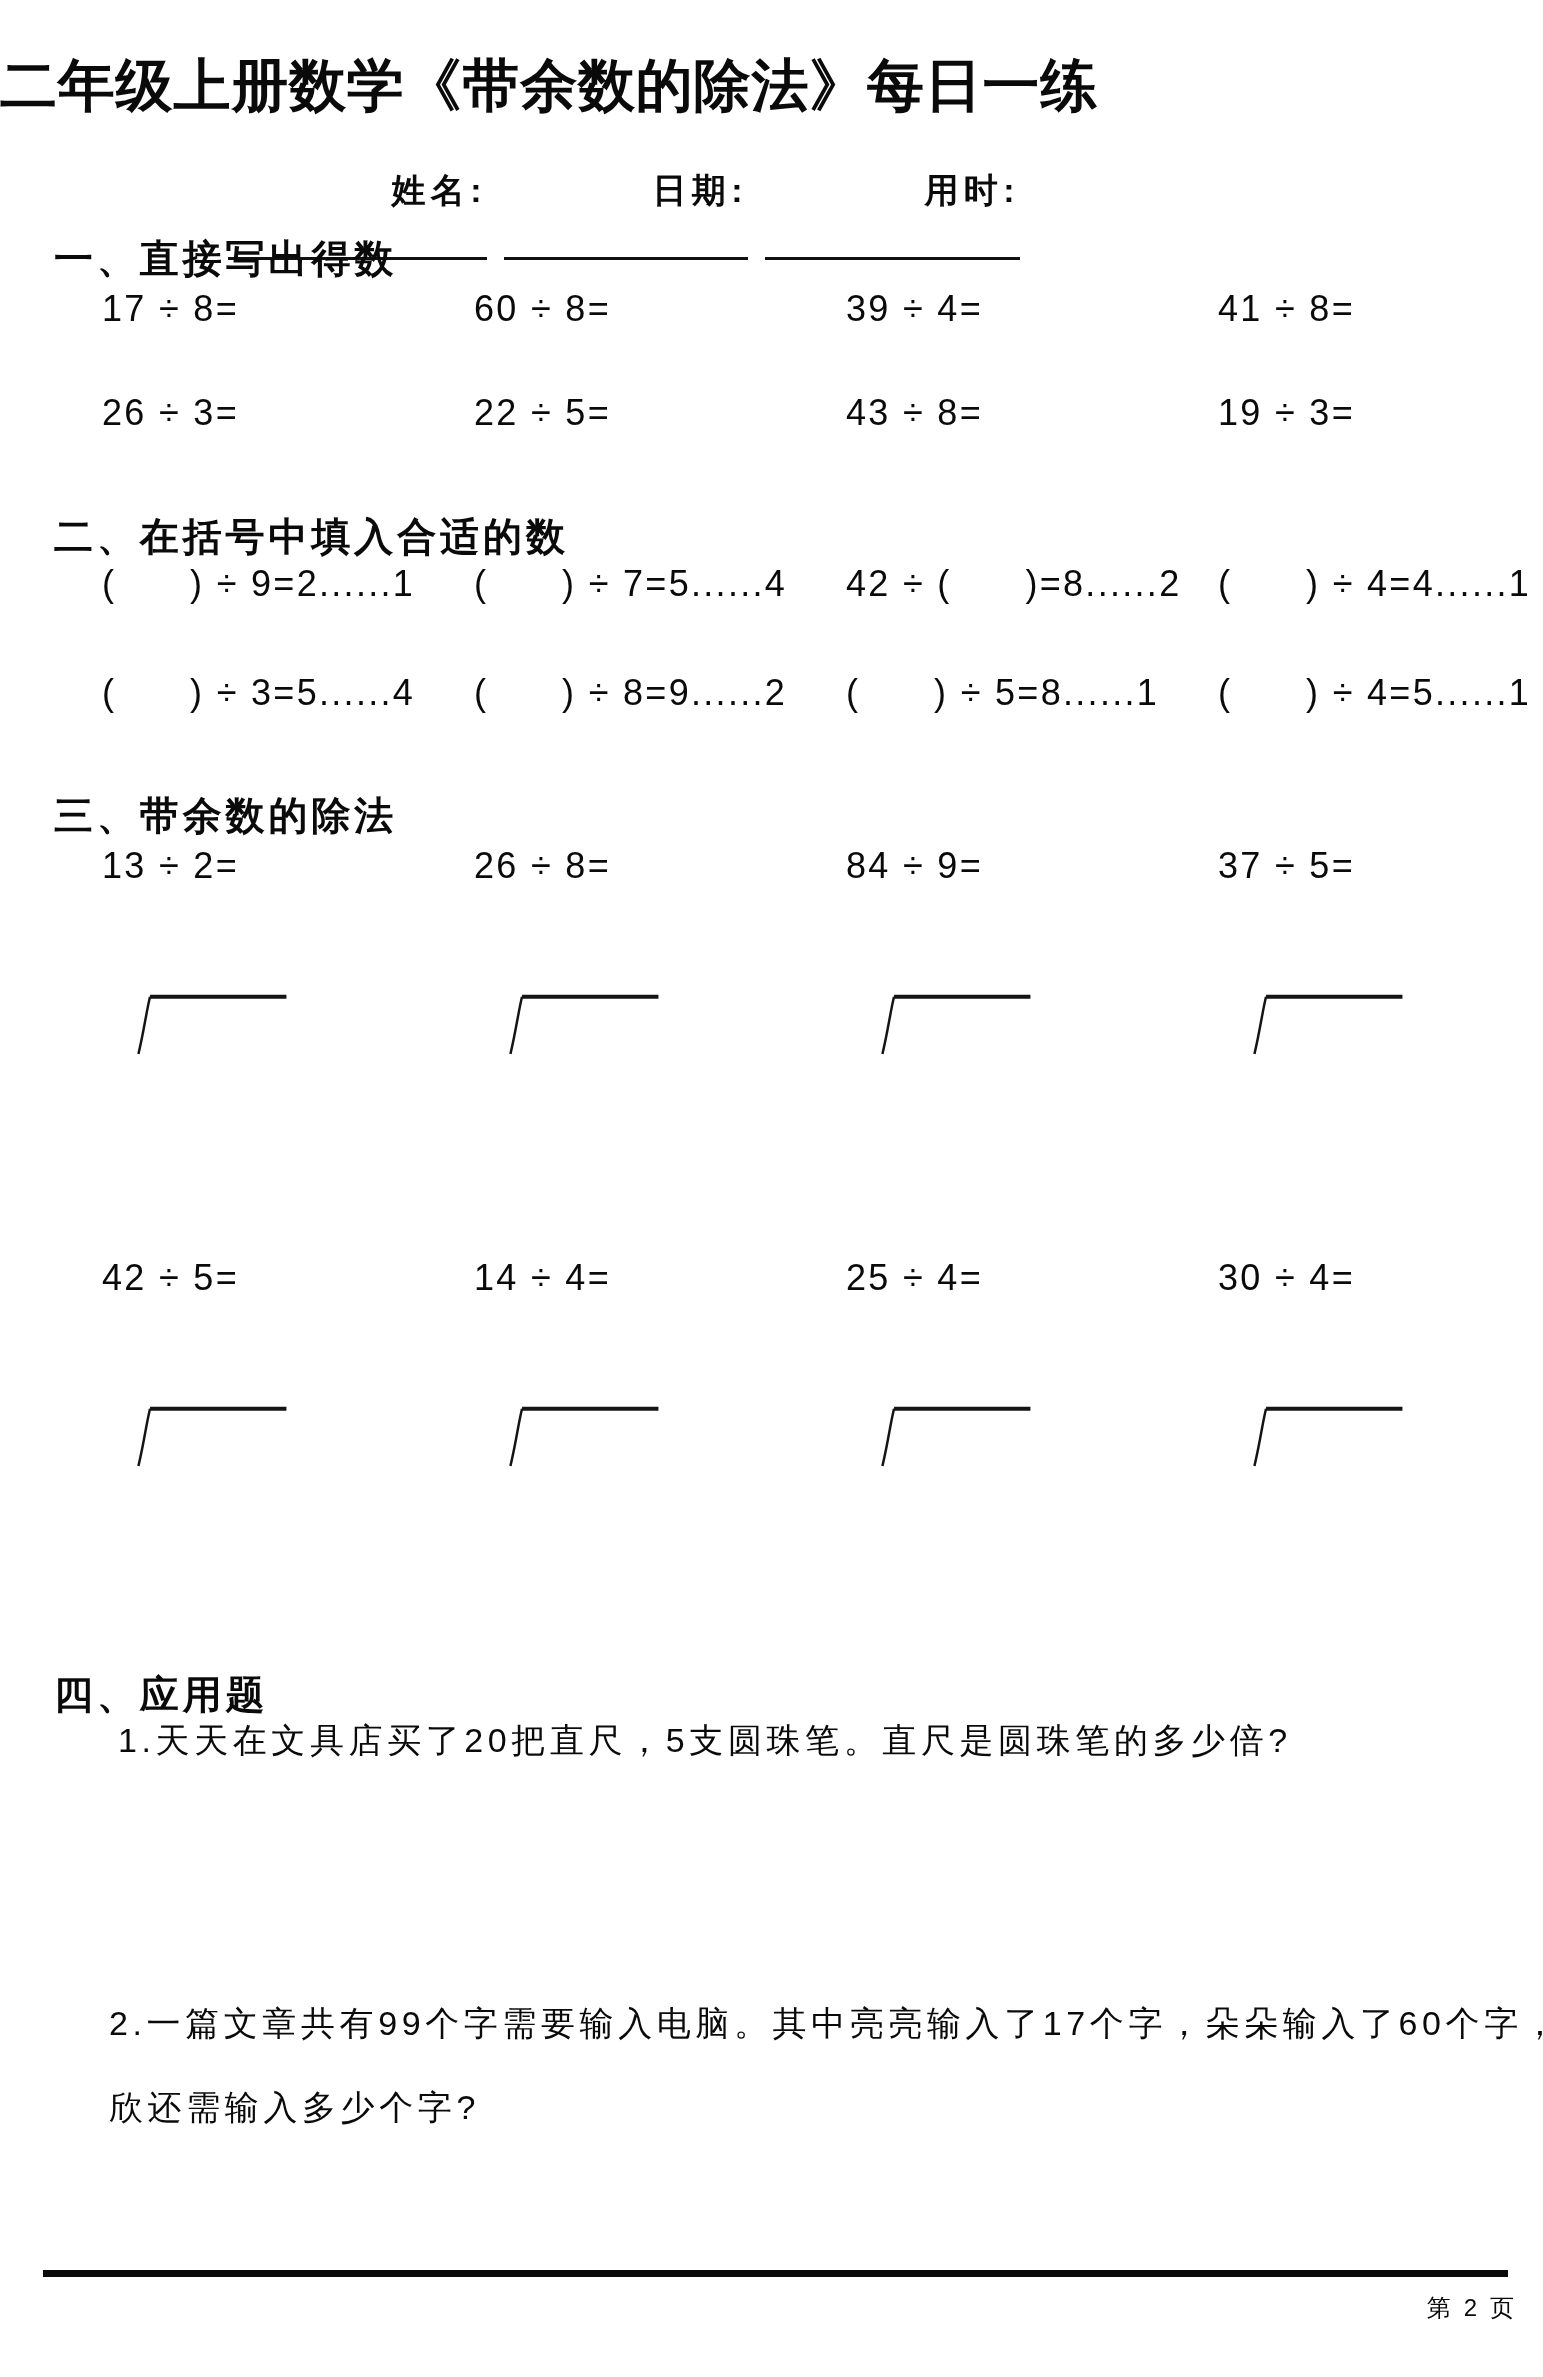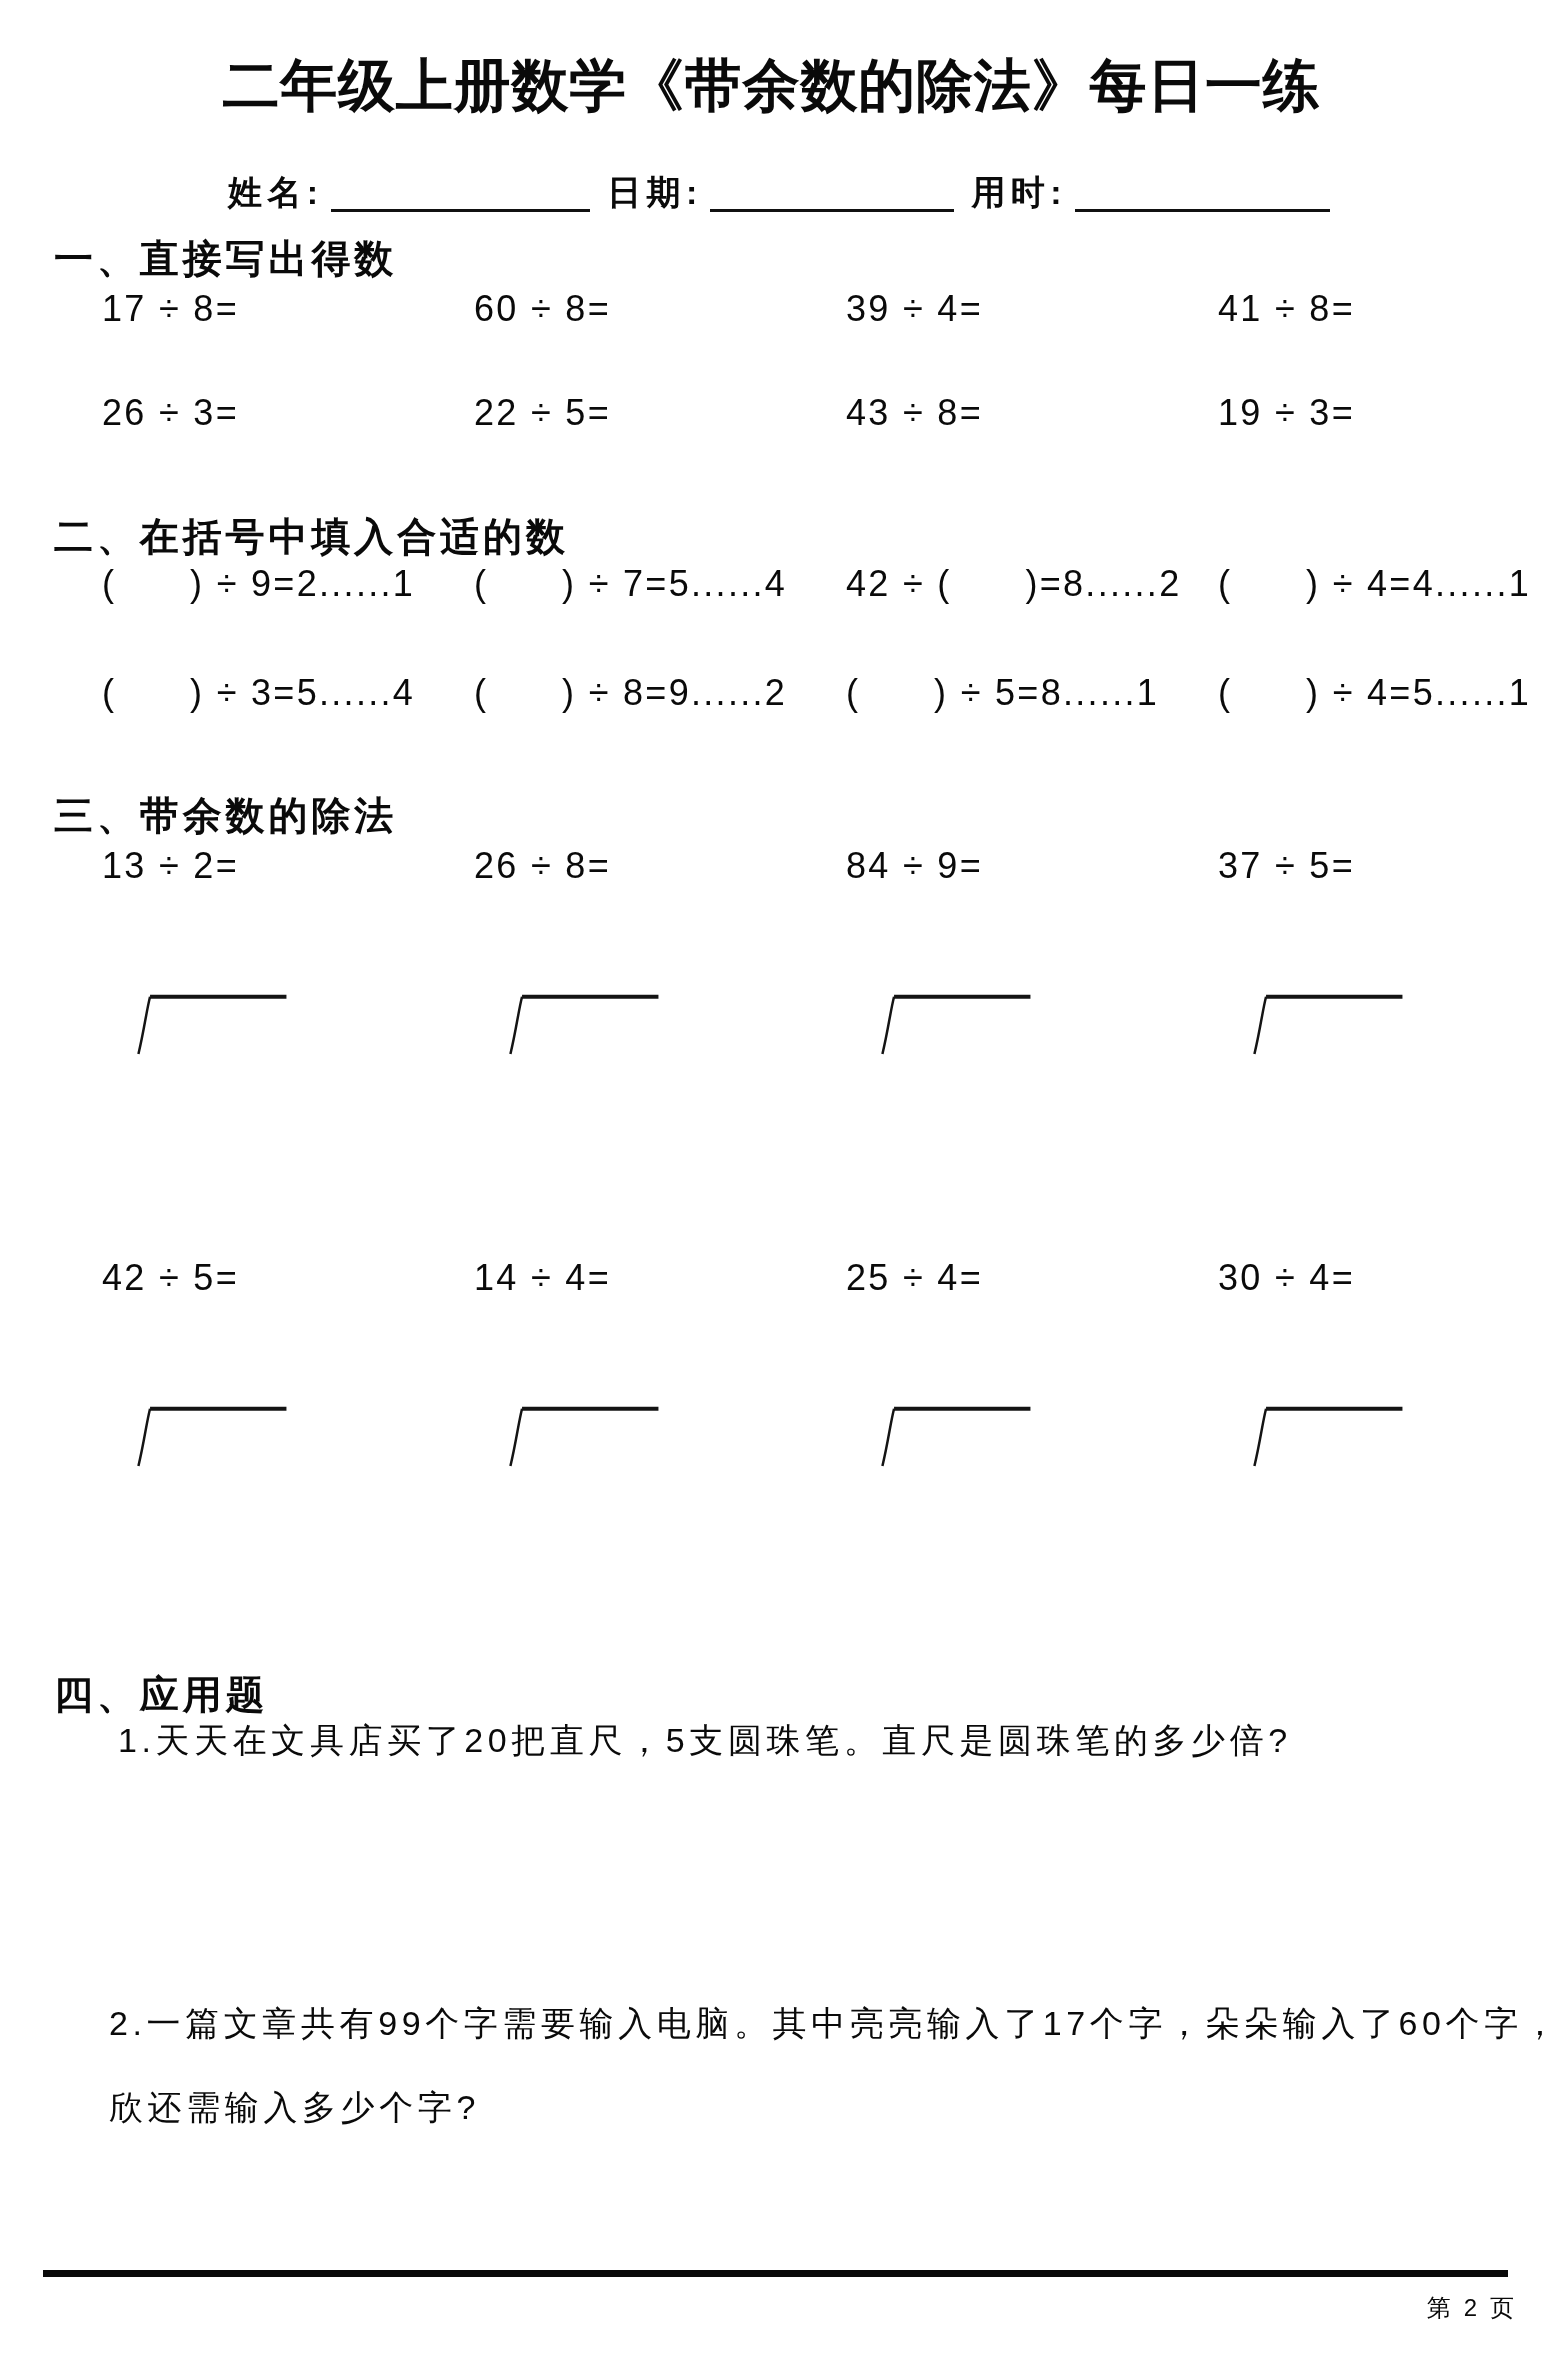--- a/index.html
+++ b/index.html
@@ -5,29 +5,29 @@
   html,body{margin:0;padding:0;background:#fff;}
   .page{
     position:relative;
     width:1543px;height:2377px;
     background:#fff;color:#0a0a0a;
     font-family:"Liberation Sans","DejaVu Sans",sans-serif;
     overflow:hidden;
   }
   .title{
     position:absolute;top:48px;left:0;width:100%;
-    text-align:center;font-size:57px;font-weight:700;letter-spacing:0.8px;
+    font-size:57px;font-weight:700;letter-spacing:0.8px;
     white-space:pre;
   }
   .meta{
     position:absolute;top:170px;left:228px;
     display:flex;align-items:flex-end;gap:17px;
     font-size:34px;font-weight:700;letter-spacing:5.4px;white-space:pre;
   }
-  .meta-item{display:flex;align-items:flex-end;gap:7.7px;}
+  .meta-item{display:flex;align-items:flex-end;gap:7.7px;flex-direction:column;}
   .meta-label{line-height:40px;}
   .blank{display:inline-block;height:39px;border-bottom:3.9px solid #111;}
   .blank.w1{width:259px;}
   .blank.w2{width:244px;}
   .blank.w3{width:255px;}
   .sec-head{
     position:absolute;left:54px;
     font-size:39px;font-weight:700;letter-spacing:3.9px;white-space:pre;
   }
   .eq-row{

